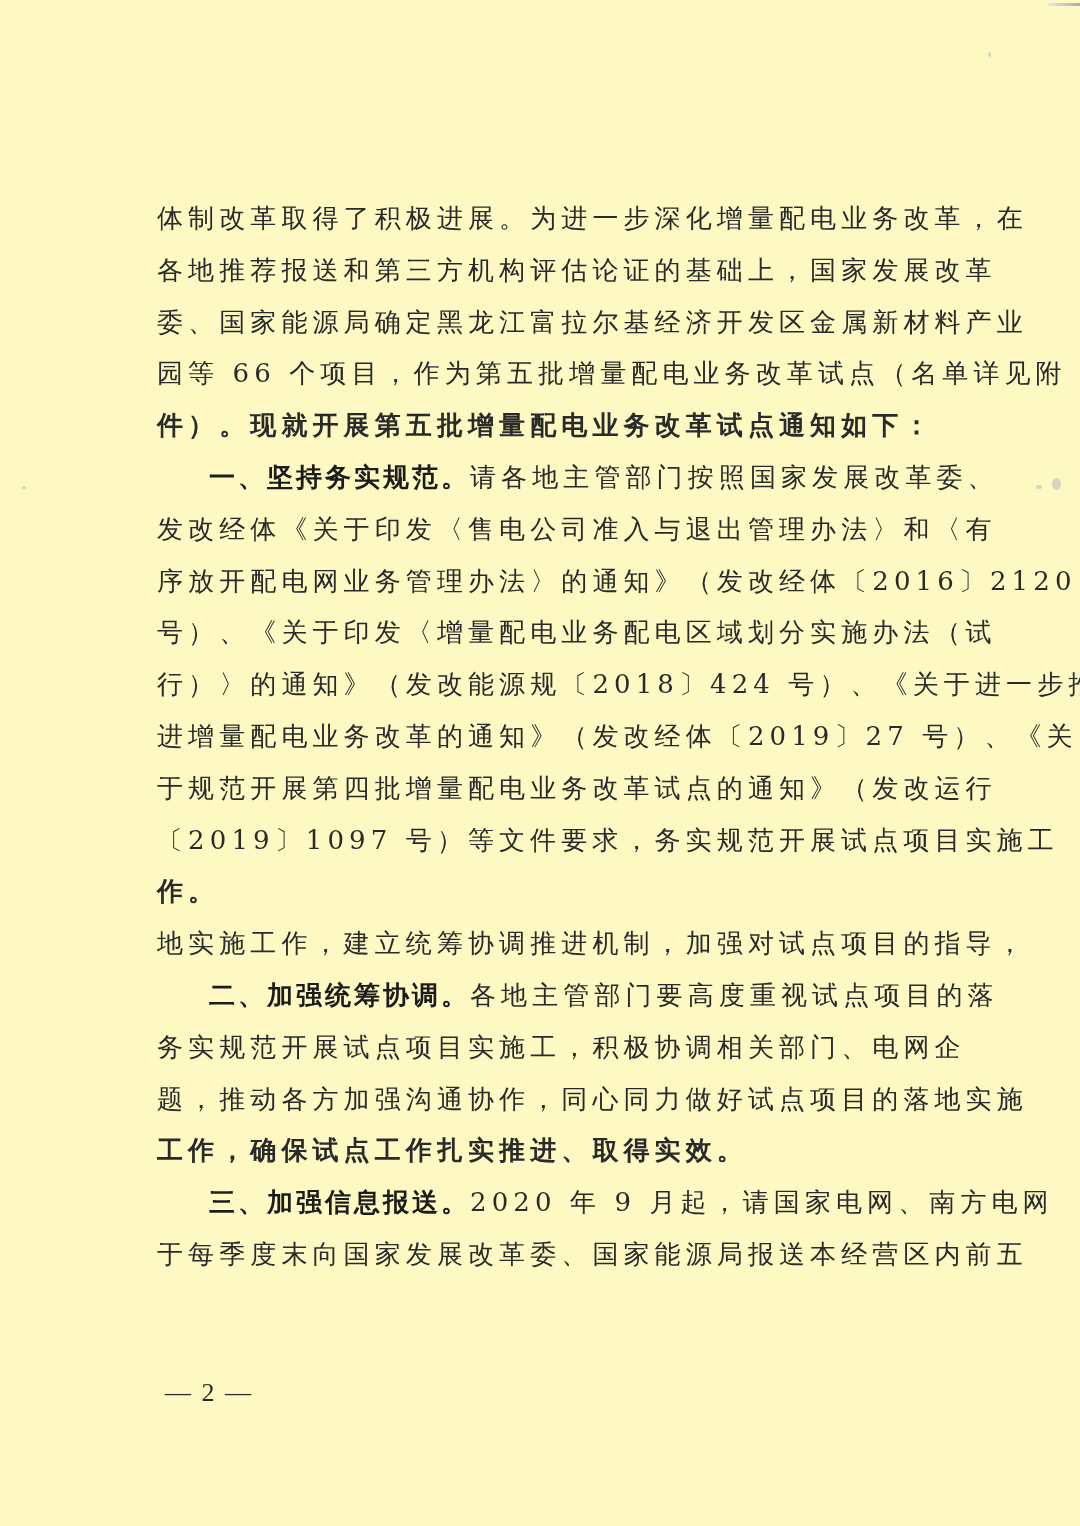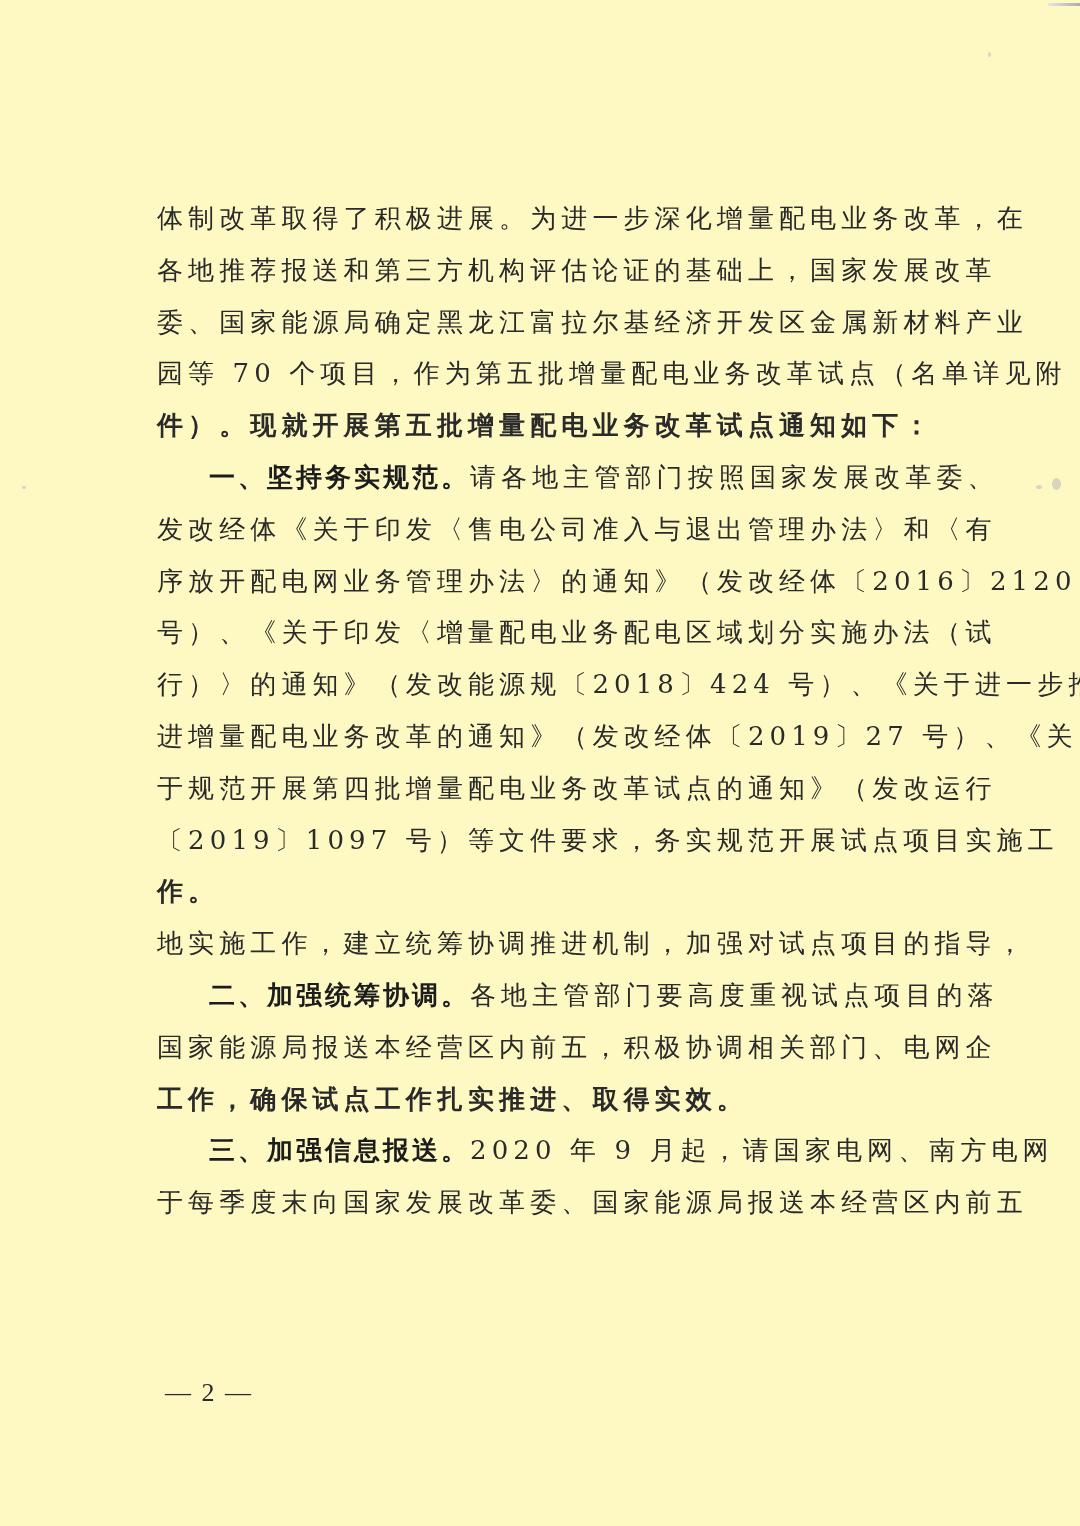--- a/index.html
+++ b/index.html
@@ -96,21 +96,21 @@
   <div class="scan-speck" style="left:1036px;top:485px;width:6px;height:4px;"></div>
   <div class="scan-speck" style="left:22px;top:486px;width:4px;height:3px;"></div>
   <div class="scan-edge-right"></div>
 
   <div class="body-text">
 
     <div>
       <div class="line">体制改革取得了积极进展。为进一步深化增量配电业务改革，在</div>
       <div class="line">各地推荐报送和第三方机构评估论证的基础上，国家发展改革</div>
       <div class="line">委、国家能源局确定黑龙江富拉尔基经济开发区金属新材料产业</div>
-      <div class="line">园等 70 个项目，作为第五批增量配电业务改革试点（名单详见附</div>
+      <div class="line">园等 66 个项目，作为第五批增量配电业务改革试点（名单详见附</div>
       <div class="line last">件）。现就开展第五批增量配电业务改革试点通知如下：</div>
     </div>
 
     <div>
       <div class="line indent">
         <span class="heading">一、坚持务实规范。</span><span>请各地主管部门按照国家发展改革委、</span>
       </div>
       <div class="line">发改经体《关于印发〈售电公司准入与退出管理办法〉和〈有</div>
       <div class="line">序放开配电网业务管理办法〉的通知》（发改经体〔2016〕2120</div>
       <div class="line">号）、《关于印发〈增量配电业务配电区域划分实施办法（试</div>
@@ -119,21 +119,22 @@
       <div class="line">于规范开展第四批增量配电业务改革试点的通知》（发改运行</div>
       <div class="line">〔2019〕1097 号）等文件要求，务实规范开展试点项目实施工</div>
       <div class="line last">作。</div>
     </div>
 
     <div>
       <div class="line">地实施工作，建立统筹协调推进机制，加强对试点项目的指导，</div>
       <div class="line indent">
         <span class="heading">二、加强统筹协调。</span><span>各地主管部门要高度重视试点项目的落</span>
       </div>
-      <div class="line">国家能源局报送本经营区内前五，积极协调相关部门、电网企</div>
+      <div class="line">务实规范开展试点项目实施工，积极协调相关部门、电网企</div>
+      <div class="line">题，推动各方加强沟通协作，同心同力做好试点项目的落地实施</div>
       <div class="line last">工作，确保试点工作扎实推进、取得实效。</div>
     </div>
 
     <div>
       <div class="line indent">
         <span class="heading">三、加强信息报送。</span><span>2020 年 9 月起，请国家电网、南方电网</span>
       </div>
       <div class="line">于每季度末向国家发展改革委、国家能源局报送本经营区内前五</div>
     </div>
 

